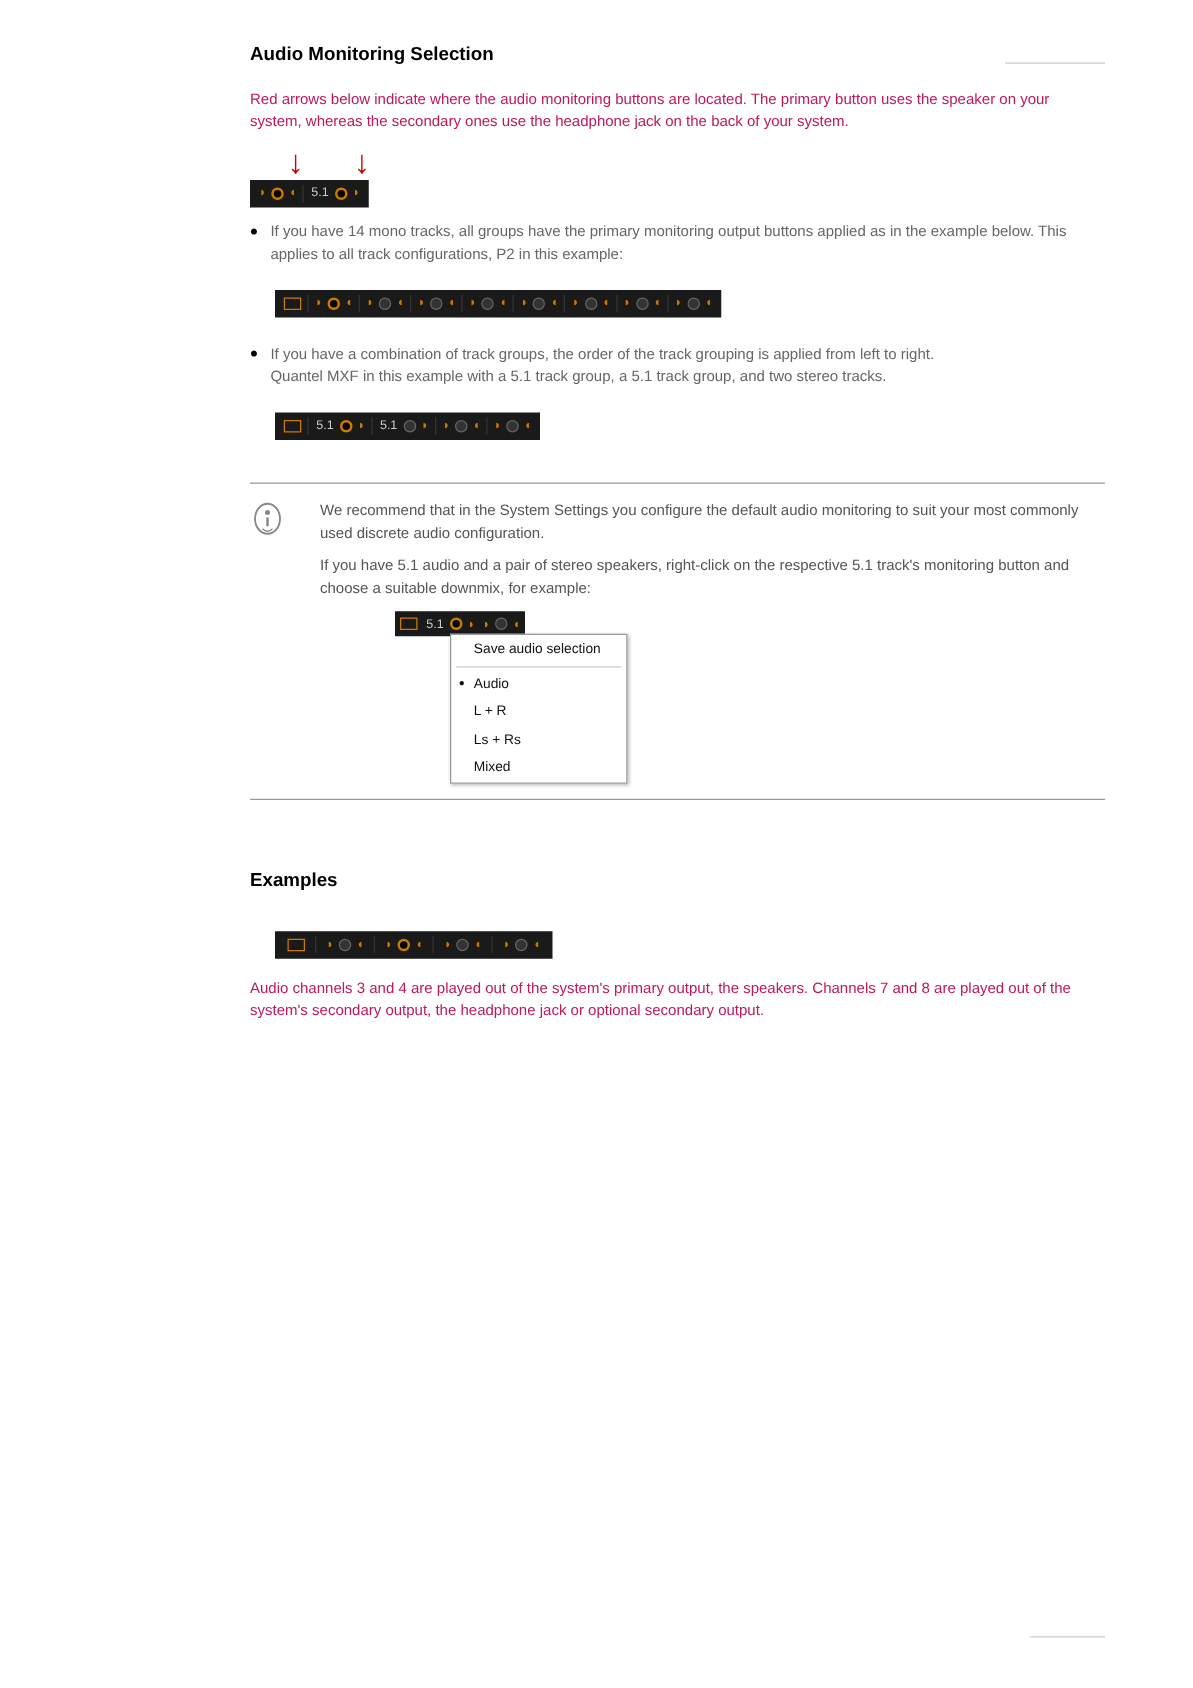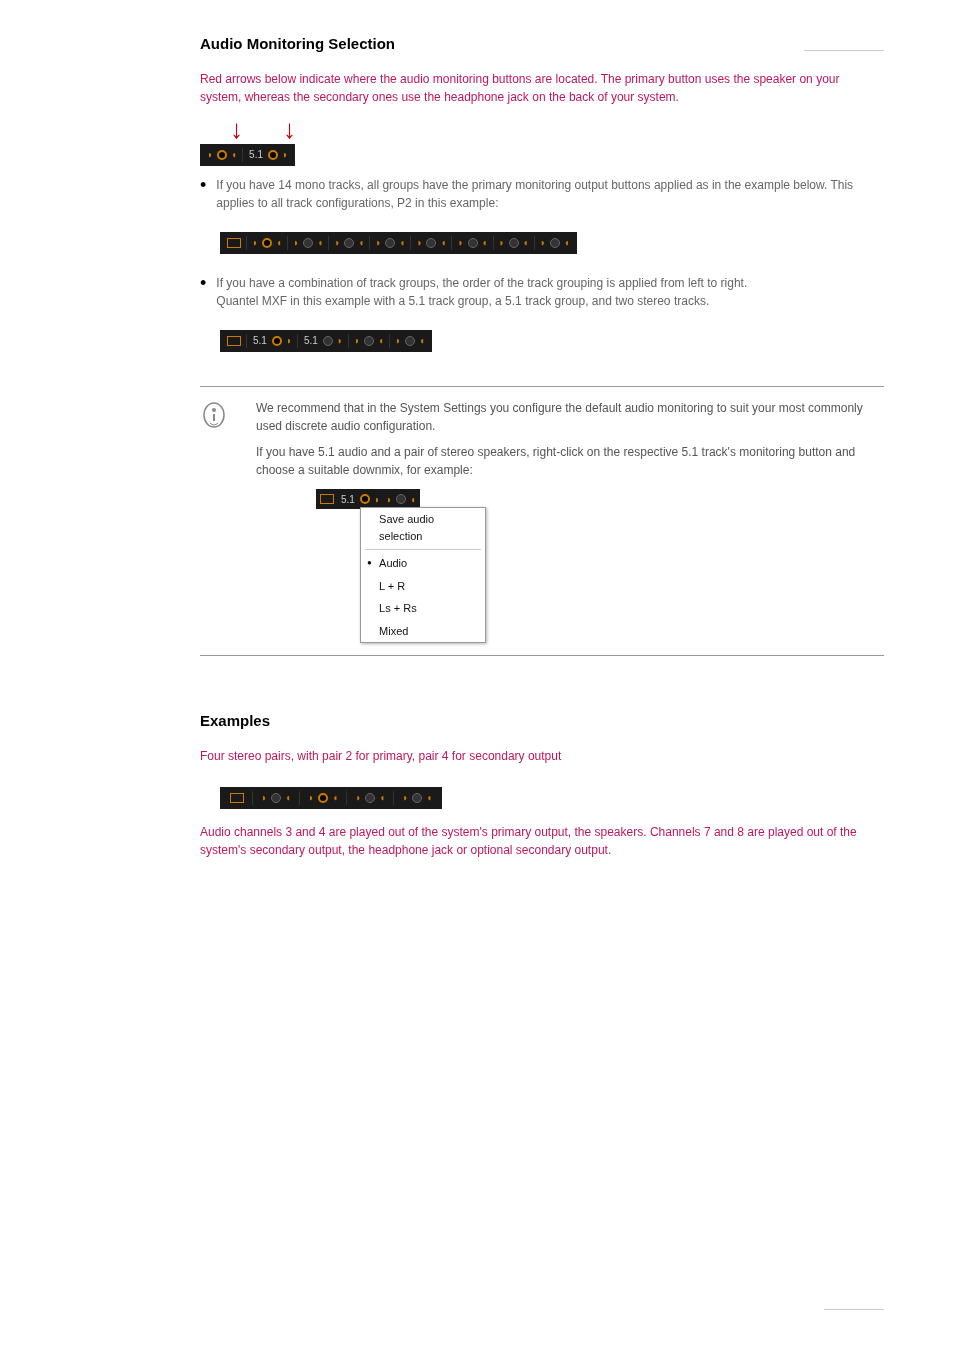--- a/index.html
+++ b/index.html
@@ -143,21 +143,21 @@
     display: inline-flex;
     align-items: center;
     height: 20px;
     padding: 0 4px;
   }
   .dd-menu {
     background: #fff;
     border: 1px solid #999;
     box-shadow: 1px 1px 3px rgba(0,0,0,.3);
     font-size: 11px;
-    width: 126px;
+    width: 142px;
   }
   .dd-item {
     padding: 3px 10px 3px 18px;
     position: relative;
     color: #111;
   }
   .dd-sep {
     border-top: 1px solid #ccc;
     margin: 2px 4px;
   }
@@ -349,21 +349,20 @@
         </div>
       </div>
     </div>
   </div>
 
   <div style="height:30px"></div>
 
   
   <div class="section-heading">Examples</div>
 
-  <div class="body-text">Four stereo pairs, with pair 2 for primary, pair 4 for secondary output</div>
 
   <div class="audio-bar example-bar">
     <div class="audio-group padded">
       <span class="monitor-icon"></span>
     </div>
     <div class="audio-group padded">
       <span class="spk-left">◗</span>
       <span class="dot"></span>
       <span class="spk-right">◖</span>
     </div>

